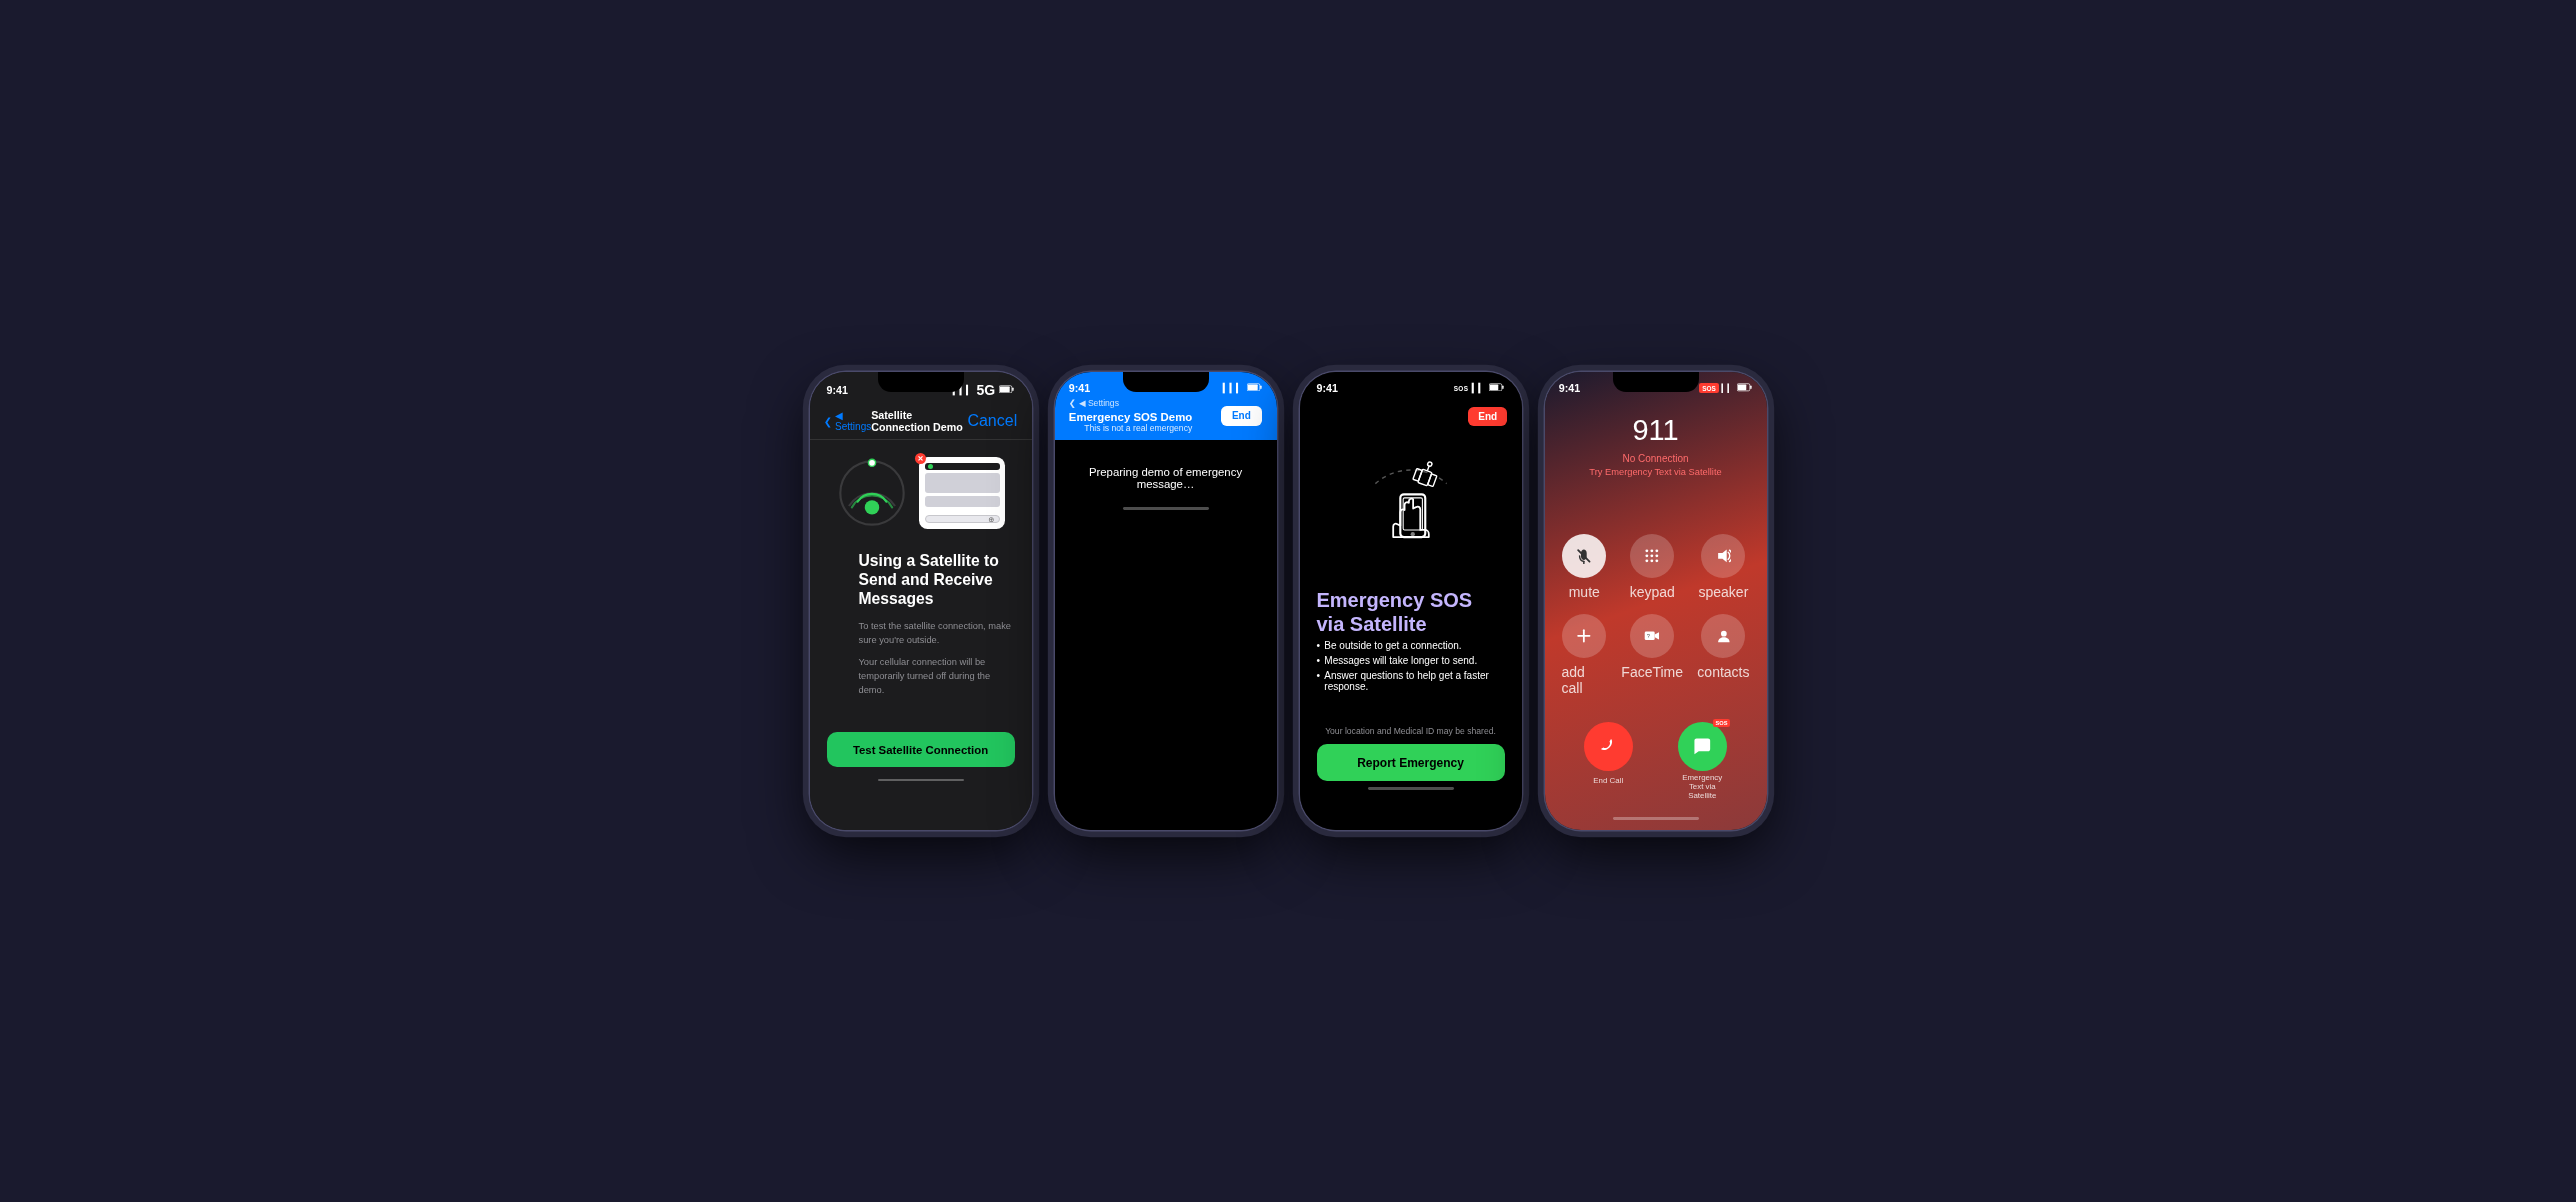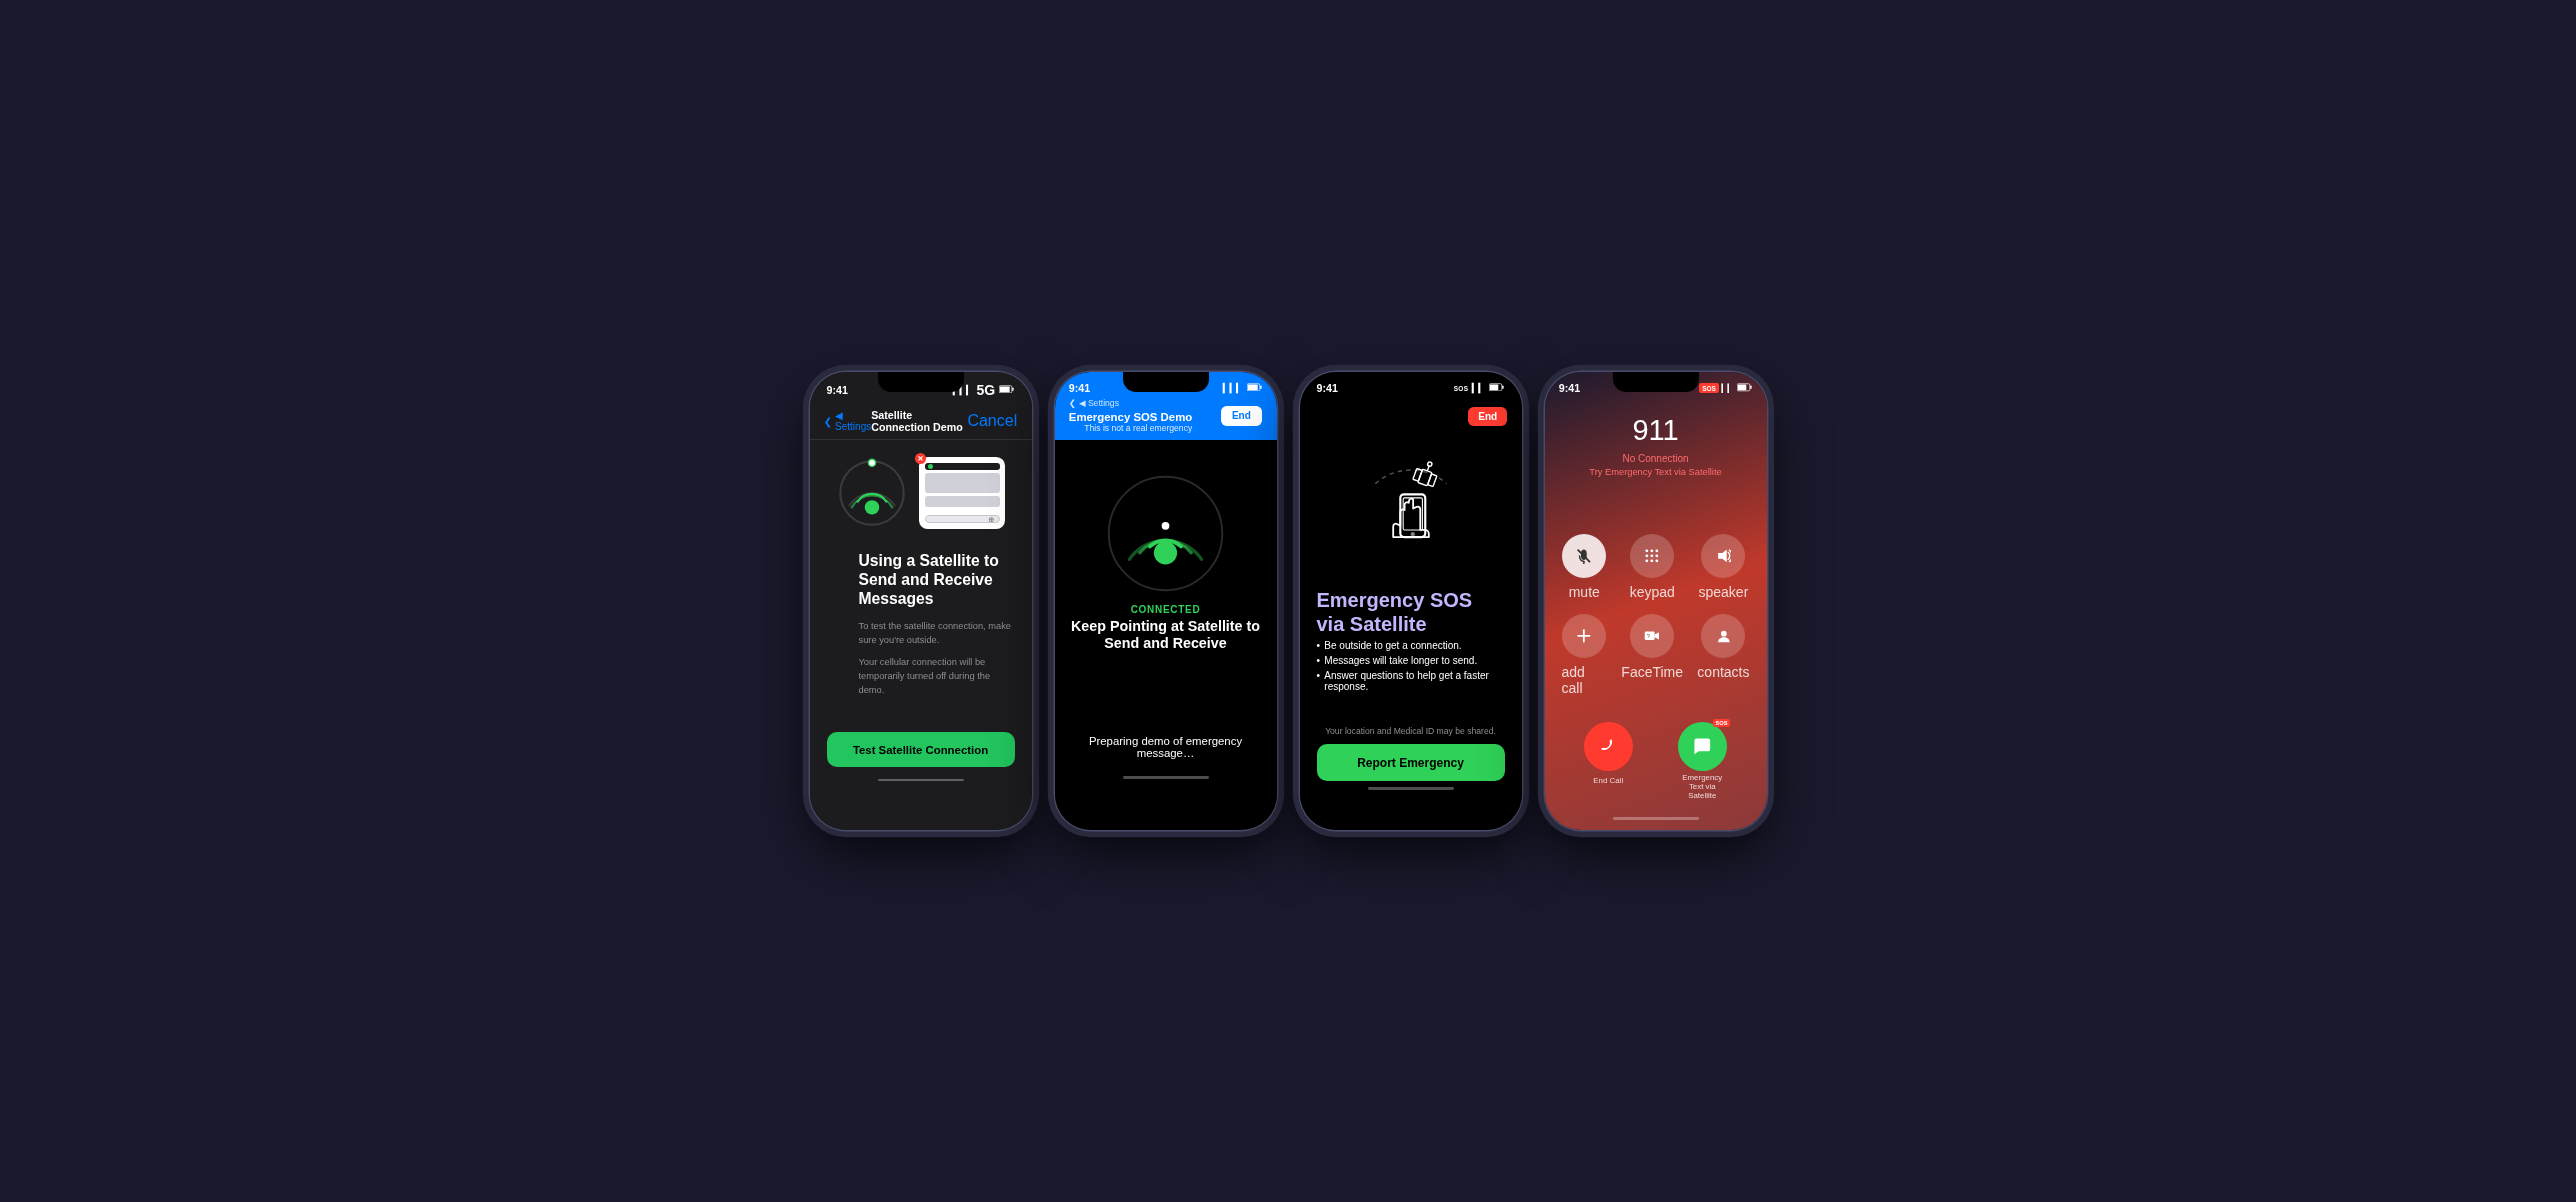--- a/index.html
+++ b/index.html
@@ -615,39 +615,20 @@
                 <span>❮</span>
                 <span style="font-size:8.6px;">◀ Settings</span>
               </div>
               <div class="sos-title">Emergency SOS Demo</div>
               <div class="sos-subtitle">This is not a real emergency</div>
             </div>
             <button class="end-btn">End</button>
           </div>
         </div>
 
-        <div class="signal-area">
-          <div class="signal-graphic">
-            <svg class="signal-svg" viewBox="0 0 200 200">
-
-              <circle cx="100" cy="100" r="88" fill="none" stroke="#2a2a2a" stroke-width="3"></circle>
-
-              <path d="M 44 140 A 68 68 0 0 1 156 140" fill="none" stroke="#30d158" stroke-width="5" stroke-linecap="round" opacity="0.4"></path>
-              <path d="M 60 130 A 52 52 0 0 1 140 130" fill="none" stroke="#30d158" stroke-width="5" stroke-linecap="round" opacity="0.6"></path>
-              <path d="M 76 120 A 36 36 0 0 1 124 120" fill="none" stroke="#30d158" stroke-width="6" stroke-linecap="round"></path>
-
-              <circle cx="100" cy="88" r="6" fill="#fff"></circle>
-
-              <circle cx="100" cy="130" r="18" fill="#30d158"></circle>
-            </svg>
-          </div>
-
-          <div class="connected-label">CONNECTED</div>
-          <div class="keep-pointing">Keep Pointing at Satellite to Send and Receive</div>
-        </div>
 
         <div style="padding:11.4px 17px;text-align:center;">
           <div class="preparing-text">Preparing demo of emergency message…</div>
         </div>
 
         <div class="home-indicator"></div>
       </div>
     </div>
   </div>
 

